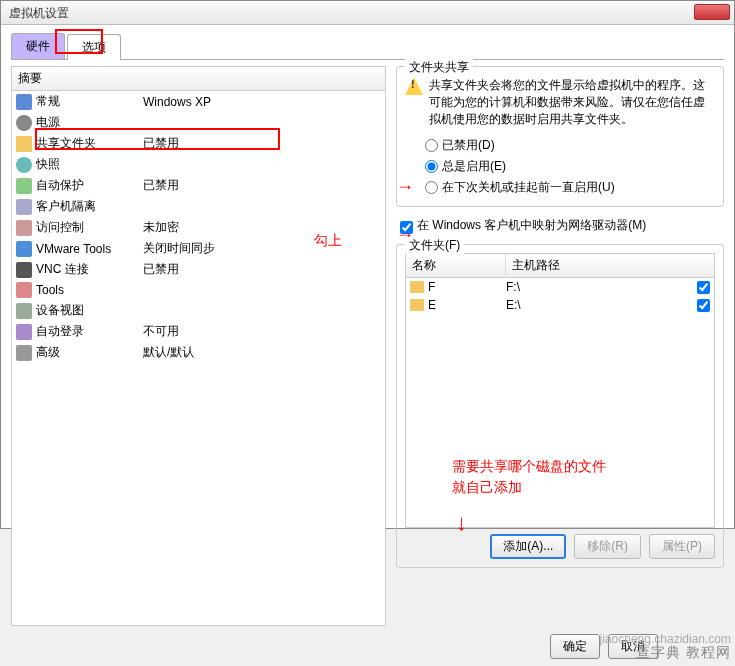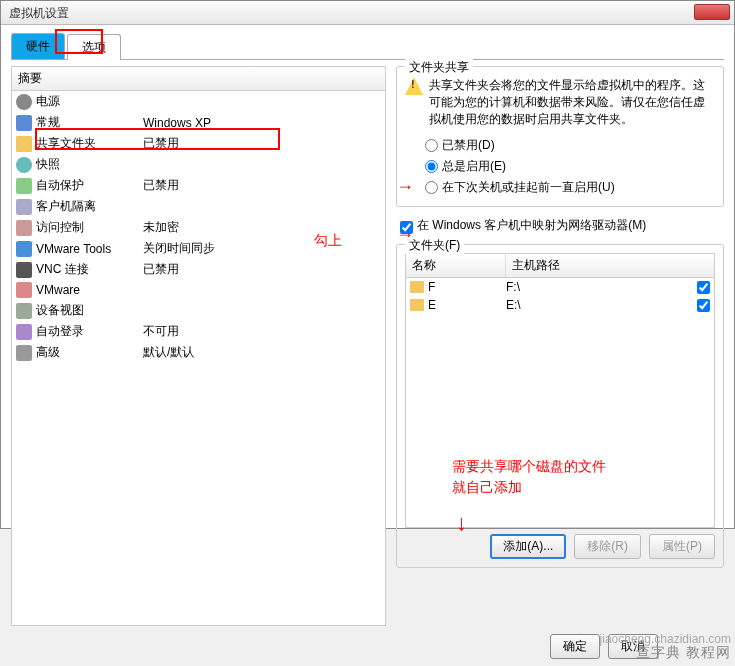--- a/index.html
+++ b/index.html
@@ -2,21 +2,21 @@
 <html><head>
 <meta charset="utf-8">
 <style>
 * { box-sizing: border-box; margin: 0; padding: 0; font-family: "Microsoft YaHei", Tahoma, sans-serif; font-size: 12px; }
 body { background: #f0f0f0; width: 735px; height: 666px; overflow: hidden; position: relative; }
 .window { width: 735px; height: 529px; background: #fff; border: 1px solid #888; }
 .titlebar { background: linear-gradient(#fafafa, #e8e8e8); height: 24px; line-height: 24px; padding-left: 8px; color: #333; border-bottom: 1px solid #bbb; position: relative; }
 .close-btn { position: absolute; right: 4px; top: 3px; width: 36px; height: 16px; background: linear-gradient(#e77,#c33); border: 1px solid #933; border-radius: 2px; }
 .content { padding: 8px 10px; }
 .tabs { display: flex; border-bottom: 1px solid #aaa; margin-bottom: 6px; }
-.tab { padding: 4px 14px; border: 1px solid #aaa; border-bottom: none; margin-right: 2px; background: #0ea5e9; border-radius: 3px 3px 0 0; cursor: pointer; }
+.tab { padding: 4px 14px; border: 1px solid #aaa; border-bottom: none; margin-right: 2px; background: #c4b5fd; border-radius: 3px 3px 0 0; cursor: pointer; }
 .tab.active { background: #fff; position: relative; top: 1px; }
 .tab-options-highlight { position: absolute; left: 55px; top: 29px; width: 48px; height: 25px; border: 2px solid red; pointer-events: none; }
 .body-cols { display: flex; gap: 10px; }
 .left-panel { width: 375px; height: 560px; border: 1px solid #ccc; background: #fff; }
 .list-header { display: flex; background: linear-gradient(#fff,#eee); border-bottom: 1px solid #ccc; }
 .lh-col1 { width: 135px; padding: 3px 6px; border-right: 1px solid #ddd; }
 .lh-col2 { flex: 1; padding: 3px 6px; }
 .list-body { }
 .list-row { display: flex; align-items: center; padding: 2px 4px; cursor: default; }
 .list-row .ic { width: 16px; height: 16px; margin-right: 4px; display: inline-block; }
@@ -83,34 +83,34 @@
       <div class="tab active">选项</div>
     </div>
     <div class="body-cols">
       <div class="left-panel">
         <div class="list-header">
           <div class="lh-col2">摘要</div>
         </div>
         <div class="list-body" id="list-body">
             <div class="list-row">
               <div class="col1">
+                <span class="ic ic-gen"></span>
+                <span>常规</span>
+              </div>
+              <div class="col2">Windows XP</div>
+            </div>
+            <div class="list-row">
+              <div class="col1">
                 <span class="ic ic-power"></span>
                 <span>电源</span>
               </div>
               <div class="col2"></div>
             </div>
             <div class="list-row">
               <div class="col1">
-                <span class="ic ic-gen"></span>
-                <span>常规</span>
-              </div>
-              <div class="col2">Windows XP</div>
-            </div>
-            <div class="list-row">
-              <div class="col1">
                 <span class="ic ic-folder"></span>
                 <span>共享文件夹</span>
               </div>
               <div class="col2">已禁用</div>
             </div>
             <div class="list-row">
               <div class="col1">
                 <span class="ic ic-snap"></span>
                 <span>快照</span>
               </div>
@@ -147,21 +147,21 @@
             <div class="list-row">
               <div class="col1">
                 <span class="ic ic-vnc"></span>
                 <span>VNC 连接</span>
               </div>
               <div class="col2">已禁用</div>
             </div>
             <div class="list-row">
               <div class="col1">
                 <span class="ic ic-unity"></span>
-                <span>VMware</span>
+                <span>Tools</span>
               </div>
               <div class="col2"></div>
             </div>
             <div class="list-row">
               <div class="col1">
                 <span class="ic ic-devview"></span>
                 <span>设备视图</span>
               </div>
               <div class="col2"></div>
             </div>

